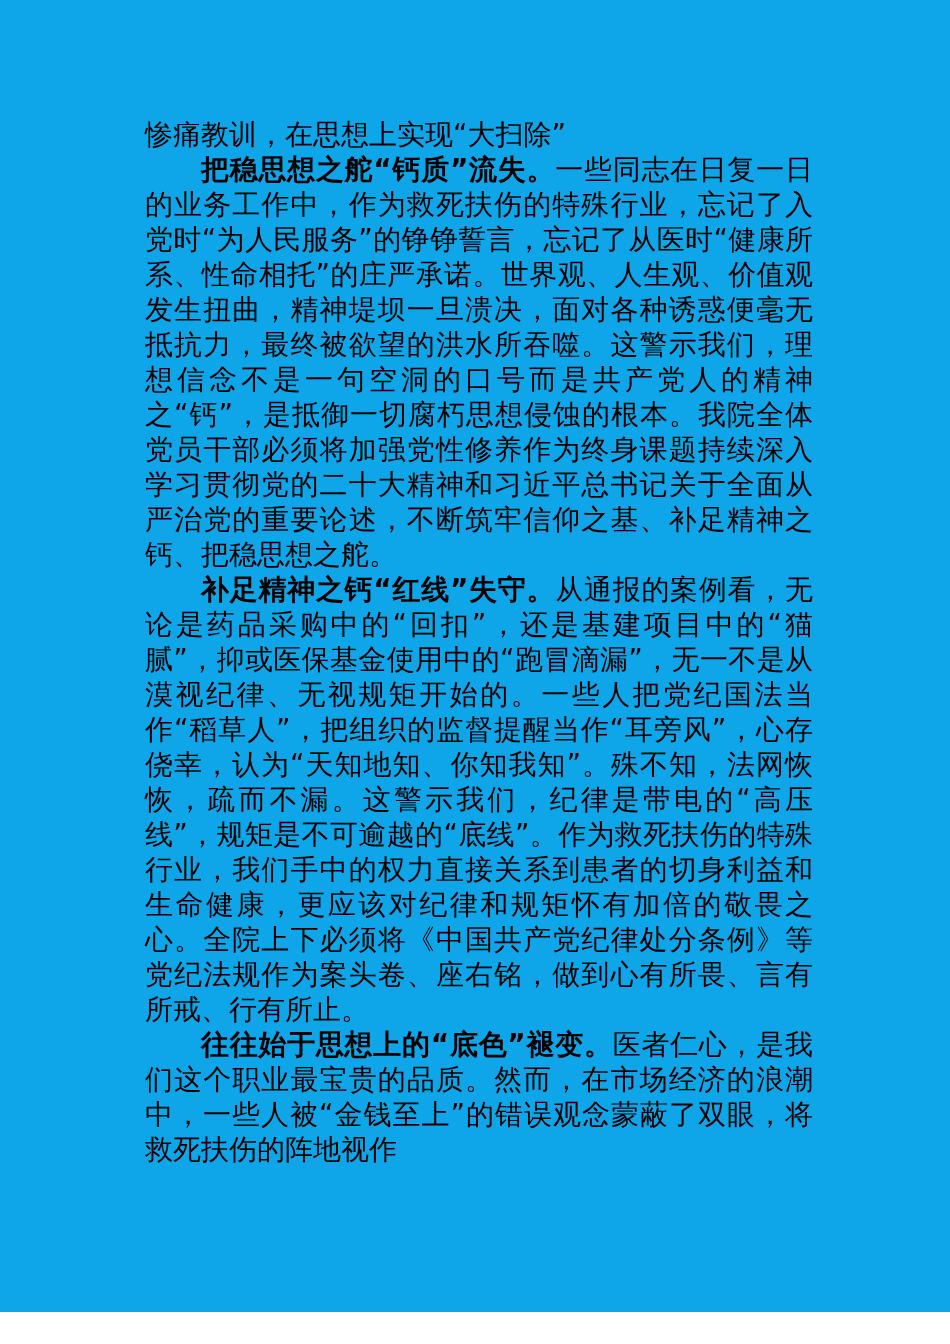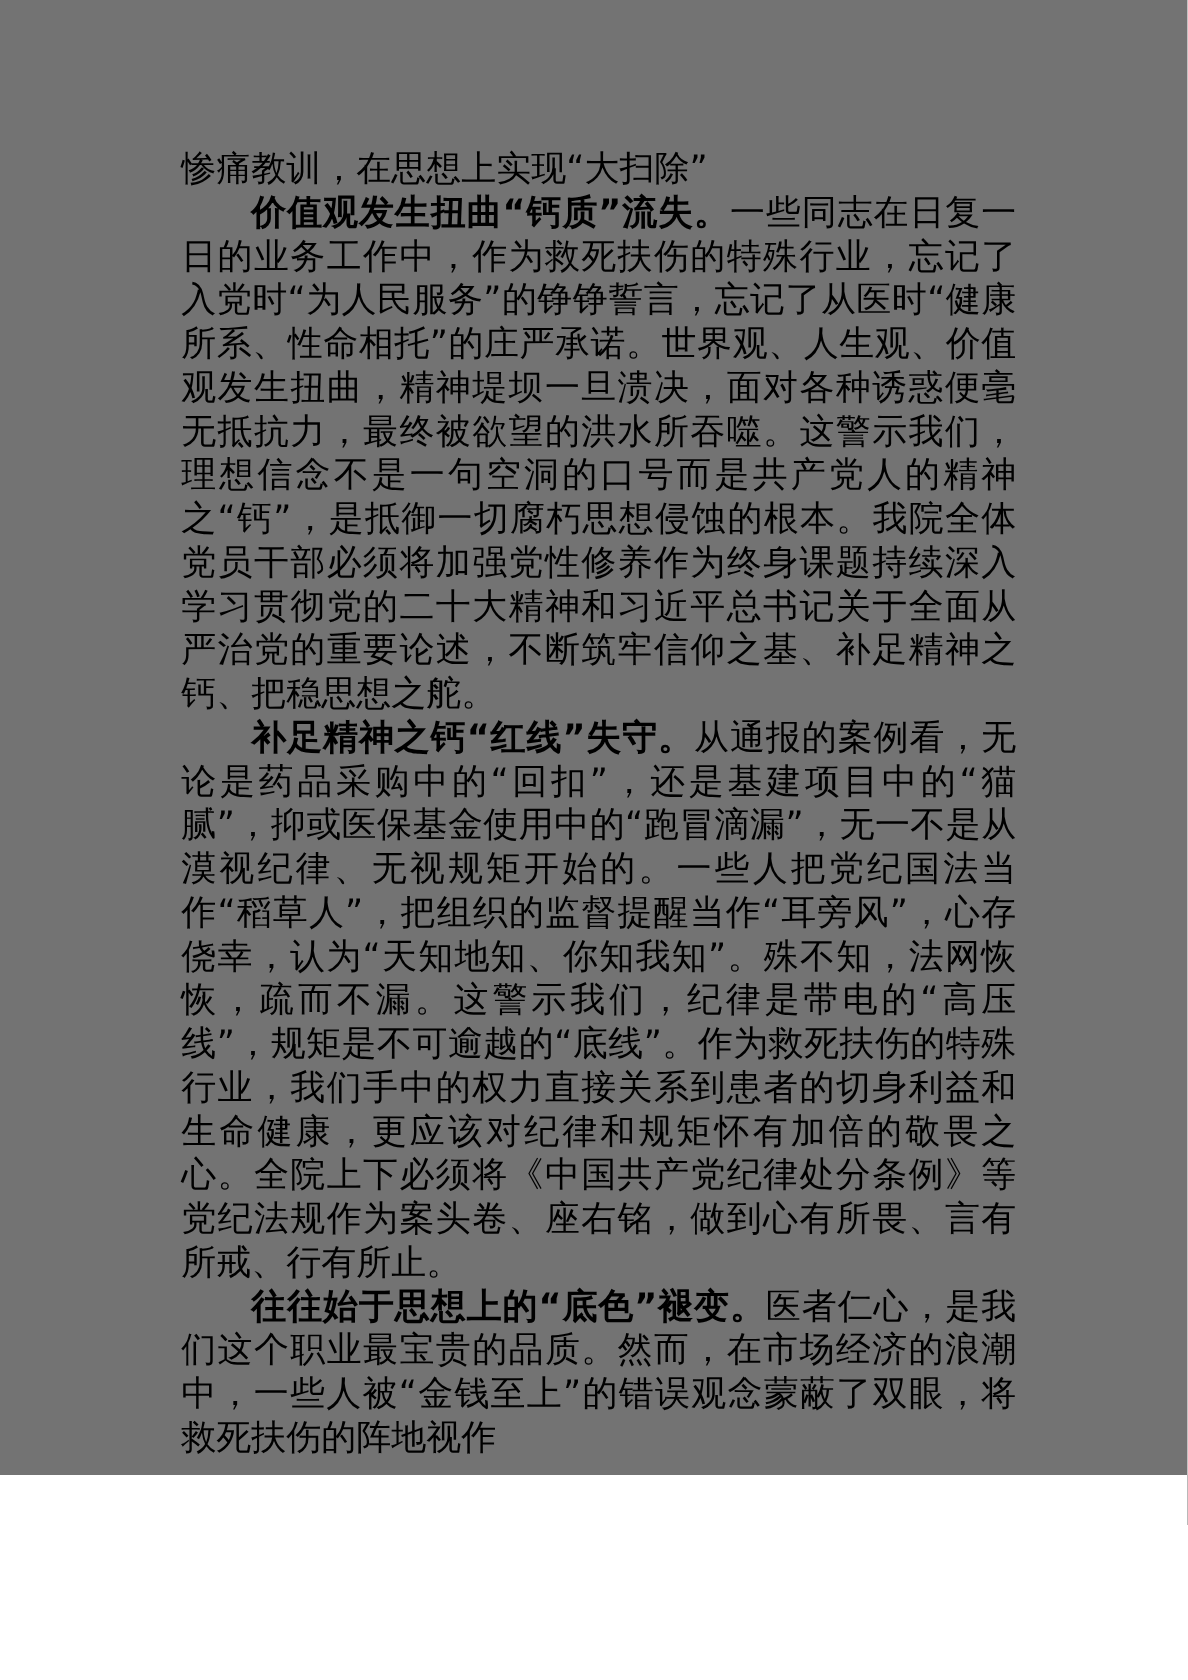--- a/index.html
+++ b/index.html
@@ -3,23 +3,23 @@
 <meta charset="utf-8">
 <style>
   html, body {
     margin: 0;
     padding: 0;
     background: #ffffff;
   }
   .page {
     position: relative;
     width: 950px;
-    height: 1180px;
+    height: 1312px;
     margin: 0;
-    background: #737373;
+    background: #0ea5e9;
     overflow: hidden;
     box-sizing: border-box;
   }
   .text-block {
     position: absolute;
     top: 117px;
     left: 145px;
     width: 668px;
     color: #000000;
     font-family: "DejaVu Sans", sans-serif;
@@ -42,20 +42,20 @@
 </style>
 </head>
 <body>
 
 <div class="page">
   <div class="text-block">
 
     <p class="heading-line">惨痛教训，在思想上实现“大扫除”</p>
 
 
-    <p class="para"><span class="lead">价值观发生扭曲“钙质”流失。</span><span>一些同志在日复一日的业务工作中，作为救死扶伤的特殊行业，忘记了入党时“为人民服务”的铮铮誓言，忘记了从医时“健康所系、性命相托”的庄严承诺。世界观、人生观、价值观发生扭曲，精神堤坝一旦溃决，面对各种诱惑便毫无抵抗力，最终被欲望的洪水所吞噬。这警示我们，理想信念不是一句空洞的口号而是共产党人的精神之“钙”，是抵御一切腐朽思想侵蚀的根本。我院全体党员干部必须将加强党性修养作为终身课题持续深入学习贯彻党的二十大精神和习近平总书记关于全面从严治党的重要论述，不断筑牢信仰之基、补足精神之钙、把稳思想之舵。</span></p>
+    <p class="para"><span class="lead">把稳思想之舵“钙质”流失。</span><span>一些同志在日复一日的业务工作中，作为救死扶伤的特殊行业，忘记了入党时“为人民服务”的铮铮誓言，忘记了从医时“健康所系、性命相托”的庄严承诺。世界观、人生观、价值观发生扭曲，精神堤坝一旦溃决，面对各种诱惑便毫无抵抗力，最终被欲望的洪水所吞噬。这警示我们，理想信念不是一句空洞的口号而是共产党人的精神之“钙”，是抵御一切腐朽思想侵蚀的根本。我院全体党员干部必须将加强党性修养作为终身课题持续深入学习贯彻党的二十大精神和习近平总书记关于全面从严治党的重要论述，不断筑牢信仰之基、补足精神之钙、把稳思想之舵。</span></p>
 
     <p class="para"><span class="lead">补足精神之钙“红线”失守。</span><span>从通报的案例看，无论是药品采购中的“回扣”，还是基建项目中的“猫腻”，抑或医保基金使用中的“跑冒滴漏”，无一不是从漠视纪律、无视规矩开始的。一些人把党纪国法当作“稻草人”，把组织的监督提醒当作“耳旁风”，心存侥幸，认为“天知地知、你知我知”。殊不知，法网恢恢，疏而不漏。这警示我们，纪律是带电的“高压线”，规矩是不可逾越的“底线”。作为救死扶伤的特殊行业，我们手中的权力直接关系到患者的切身利益和生命健康，更应该对纪律和规矩怀有加倍的敬畏之心。全院上下必须将《中国共产党纪律处分条例》等党纪法规作为案头卷、座右铭，做到心有所畏、言有所戒、行有所止。</span></p>
 
     <p class="para"><span class="lead">往往始于思想上的“底色”褪变。</span><span>医者仁心，是我们这个职业最宝贵的品质。然而，在市场经济的浪潮中，一些人被“金钱至上”的错误观念蒙蔽了双眼，将救死扶伤的阵地视作</span></p>
 
   </div>
 </div>
 
 </body></html>

